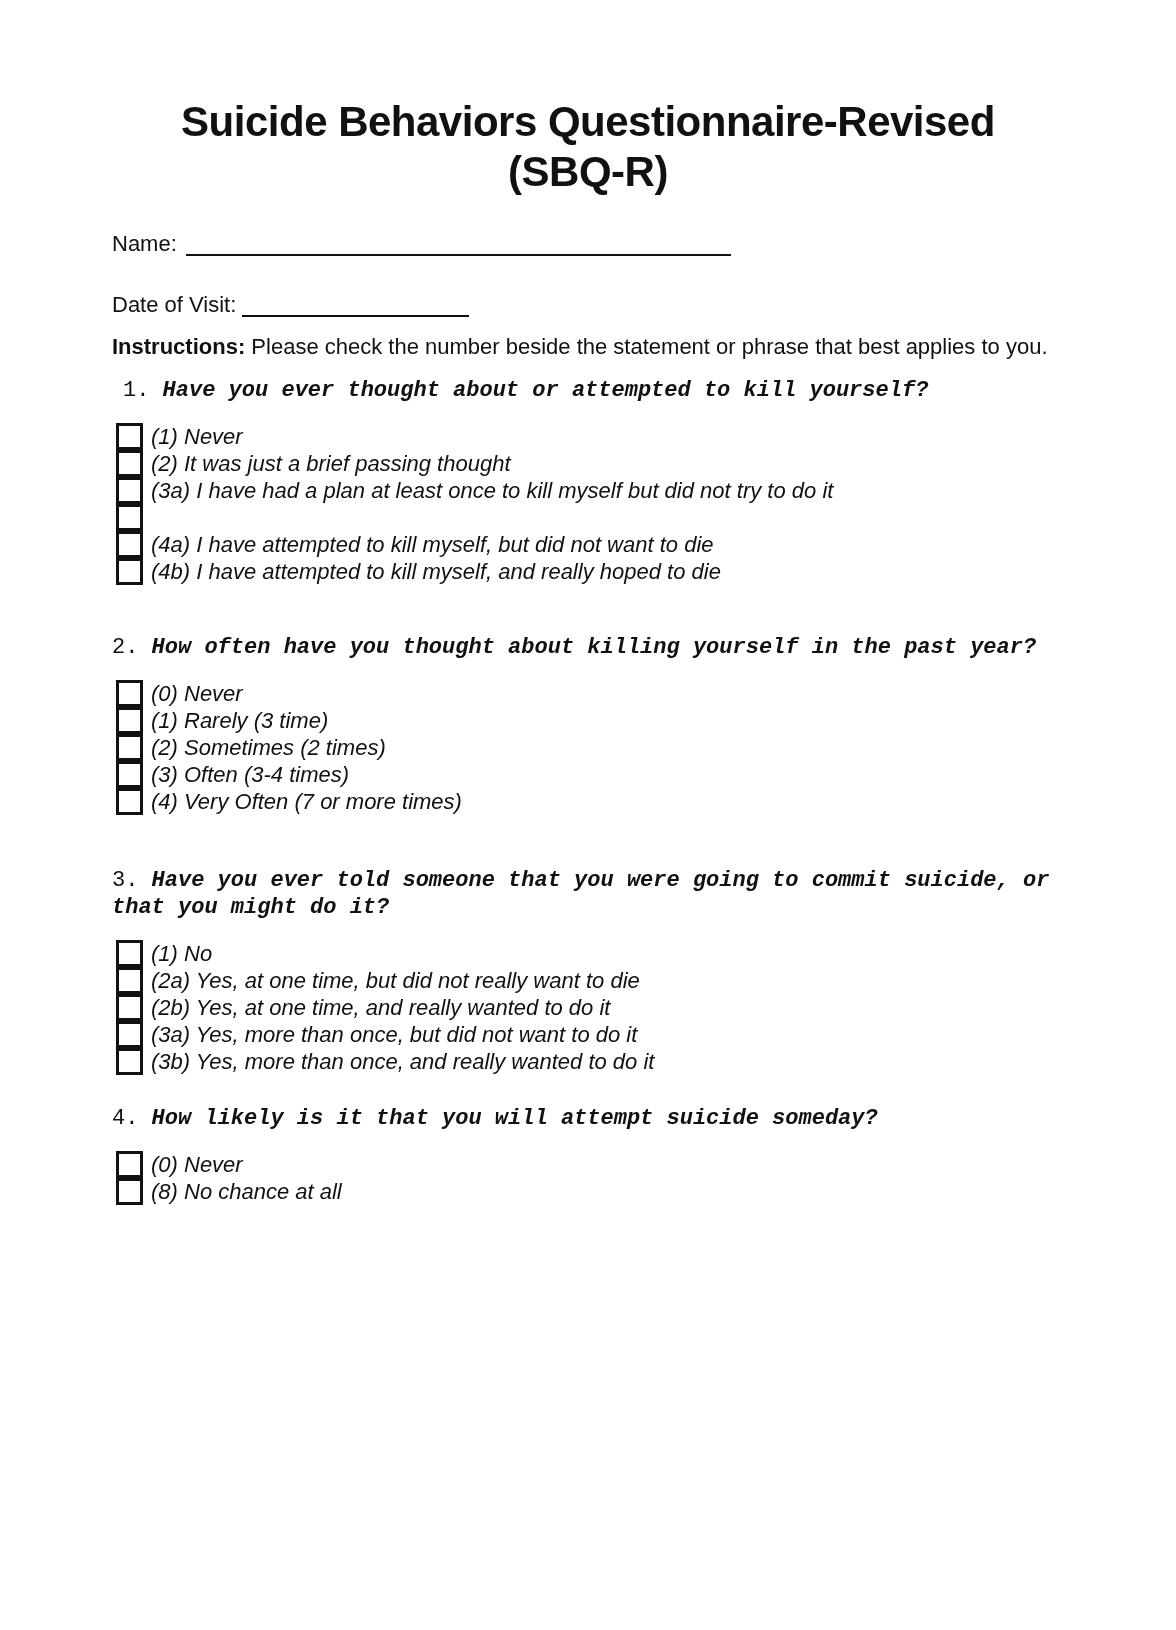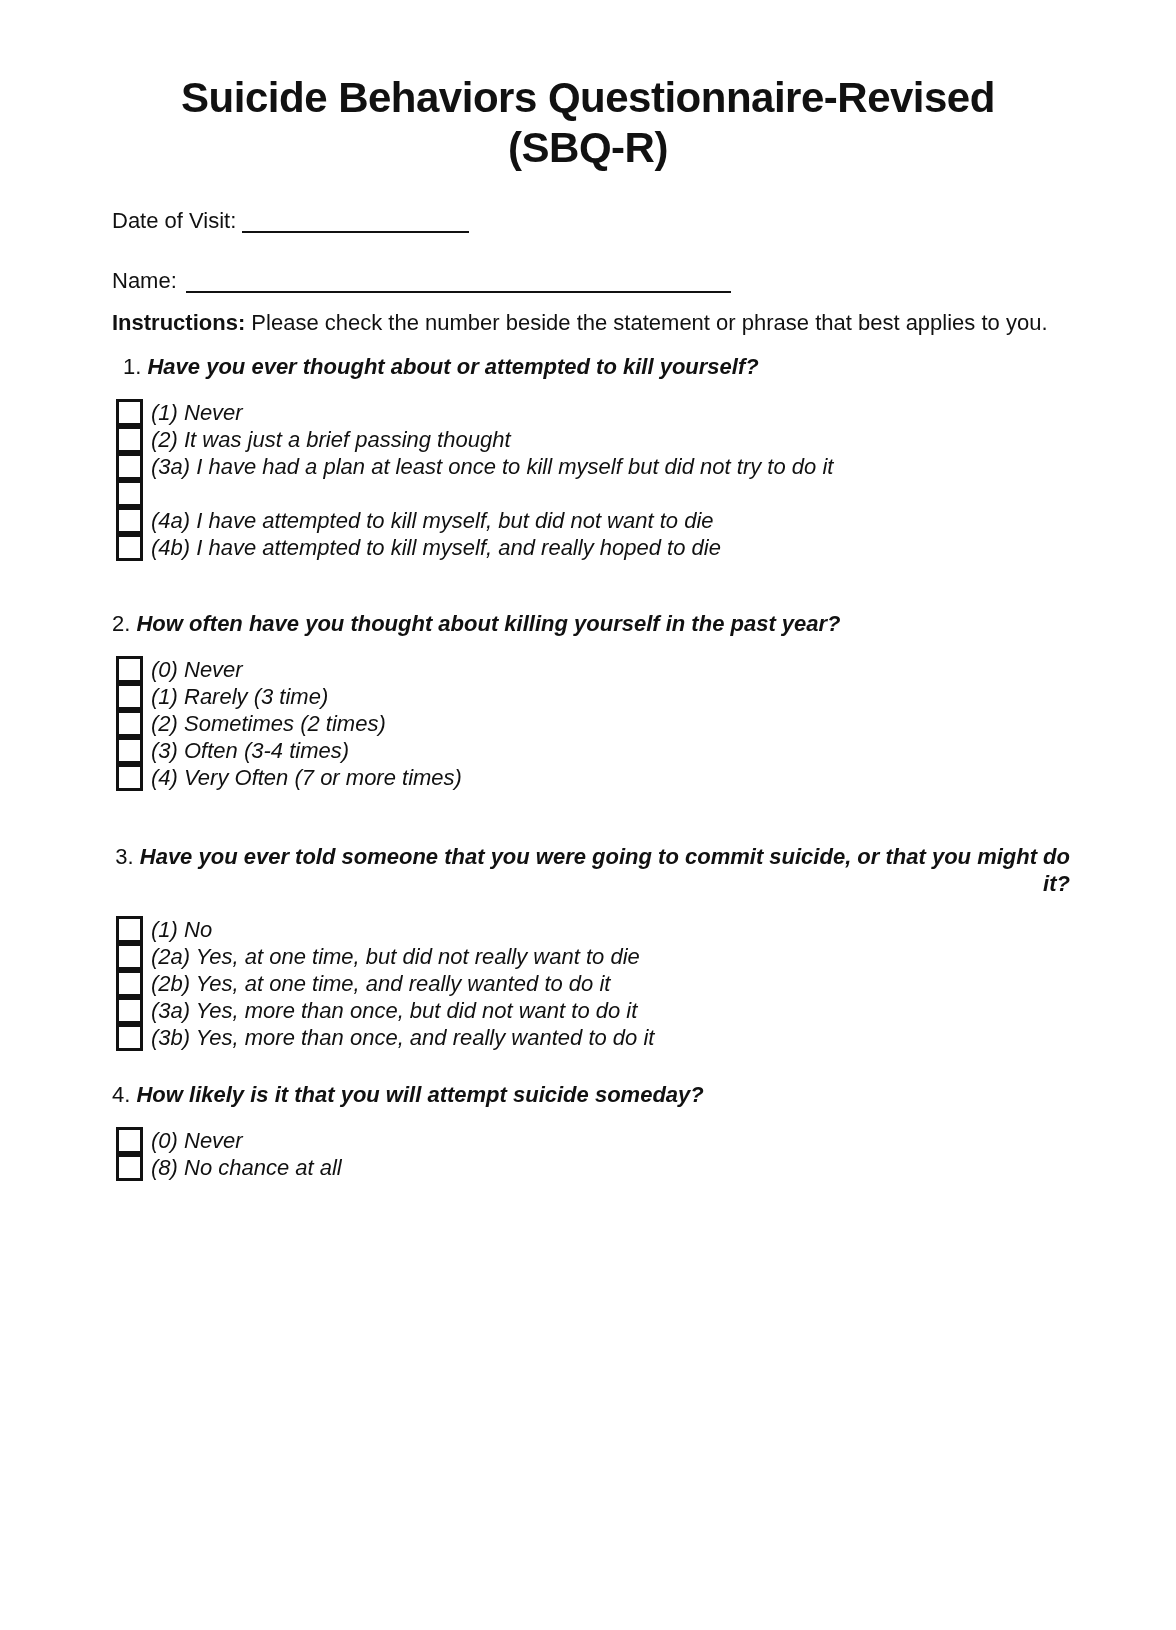--- a/index.html
+++ b/index.html
@@ -13,21 +13,21 @@
     color: #111111;
     font-family: "Liberation Sans", sans-serif;
     font-size: 22px;
     line-height: 27px;
     overflow: hidden;
   }
   .page { width: 1176px; height: 1630px; }
 
   .title {
     margin: 0;
-    padding-top: 73px;
+    padding-top: 97px;
     text-align: center;
     font-size: 42px;
     line-height: 50px;
     font-weight: bold;
     letter-spacing: -0.5px;
     color: #111111;
   }
 
   .field-row { margin-left: 112px; white-space: nowrap; }
   .field-row.name-row { margin-top: 33px; }
@@ -44,24 +44,24 @@
 
   .instructions {
     margin: 15px 0 0 112px;
     width: 958px;
   }
   .instructions strong { font-weight: bold; }
 
   #questions { margin-left: 112px; }
   #questions .question { margin-top: 49px; }
   #questions .question:nth-child(1) { margin-top: 17px; }
-  #questions .question:nth-child(3) { margin-top: 52px; text-align: right; }
+  #questions .question:nth-child(3) { margin-top: 52px; }
   #questions .question:nth-child(4) { margin-top: 30px; }
 
-  .q-heading { width: 958px; line-height: 27px; }
+  .q-heading { width: 958px; line-height: 27px; font-family: Liberation Mono, monospace; }
   .question.indent .q-heading { padding-left: 11px; }
   .q-num { font-weight: normal; font-style: normal; }
   .q-text { font-weight: bold; font-style: italic; }
 
   .opt-row {
     display: flex;
     align-items: center;
     height: 27px;
   }
   .q-heading + .opt-row { margin-top: 19px; }
@@ -77,26 +77,26 @@
   }
   .opt-label { white-space: nowrap; font-style: italic; }
 </style>
 </head>
 <body>
 
 <div class="page">
 
   <h1 class="title"><span>Suicide Behaviors Questionnaire-Revised</span><br><span>(SBQ-R)</span></h1>
 
+  <div class="field-row name-row">
+    <span class="field-label">Name:</span><span class="blank name-blank"></span>
+  </div>
+
   <div class="field-row date-row">
     <span class="field-label">Date of Visit:</span><span class="blank date-blank"></span>
-  </div>
-
-  <div class="field-row name-row">
-    <span class="field-label">Name:</span><span class="blank name-blank"></span>
   </div>
 
   <p class="instructions"><strong>Instructions:</strong> <span>Please check the number beside the statement or phrase that best applies to you.</span></p>
 
   <div id="questions">
       <div class="question indent">
         <div class="q-heading"><span class="q-num">1.</span> <span class="q-text">Have you ever thought about or attempted to kill yourself?</span></div>
         <div class="opt-row">
           <span class="checkbox"></span>
           <span class="opt-label">(1) Never</span>

